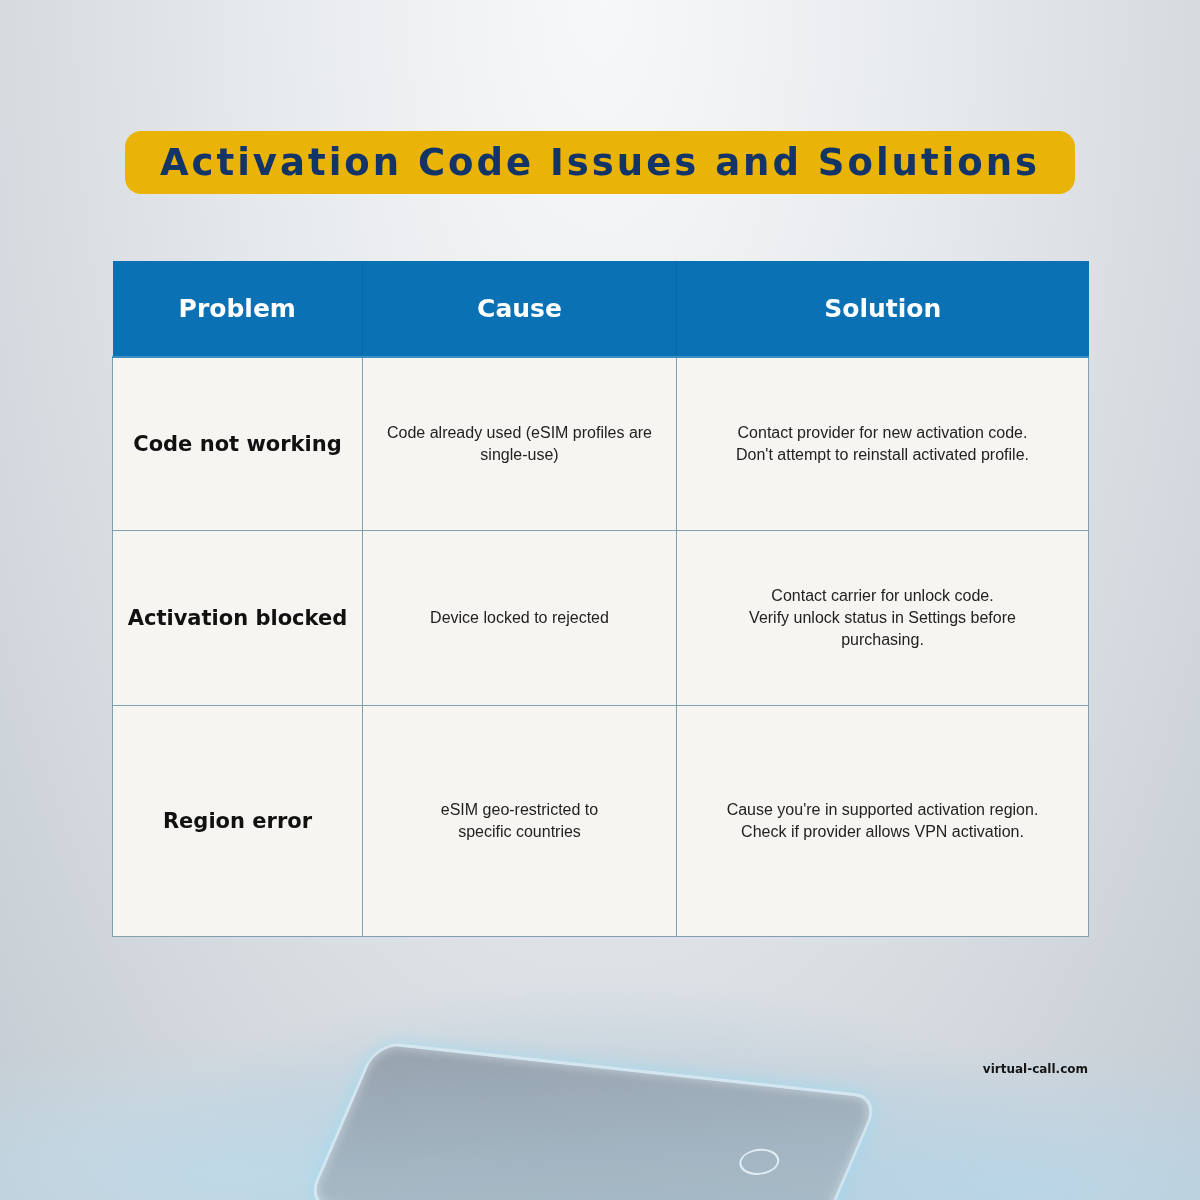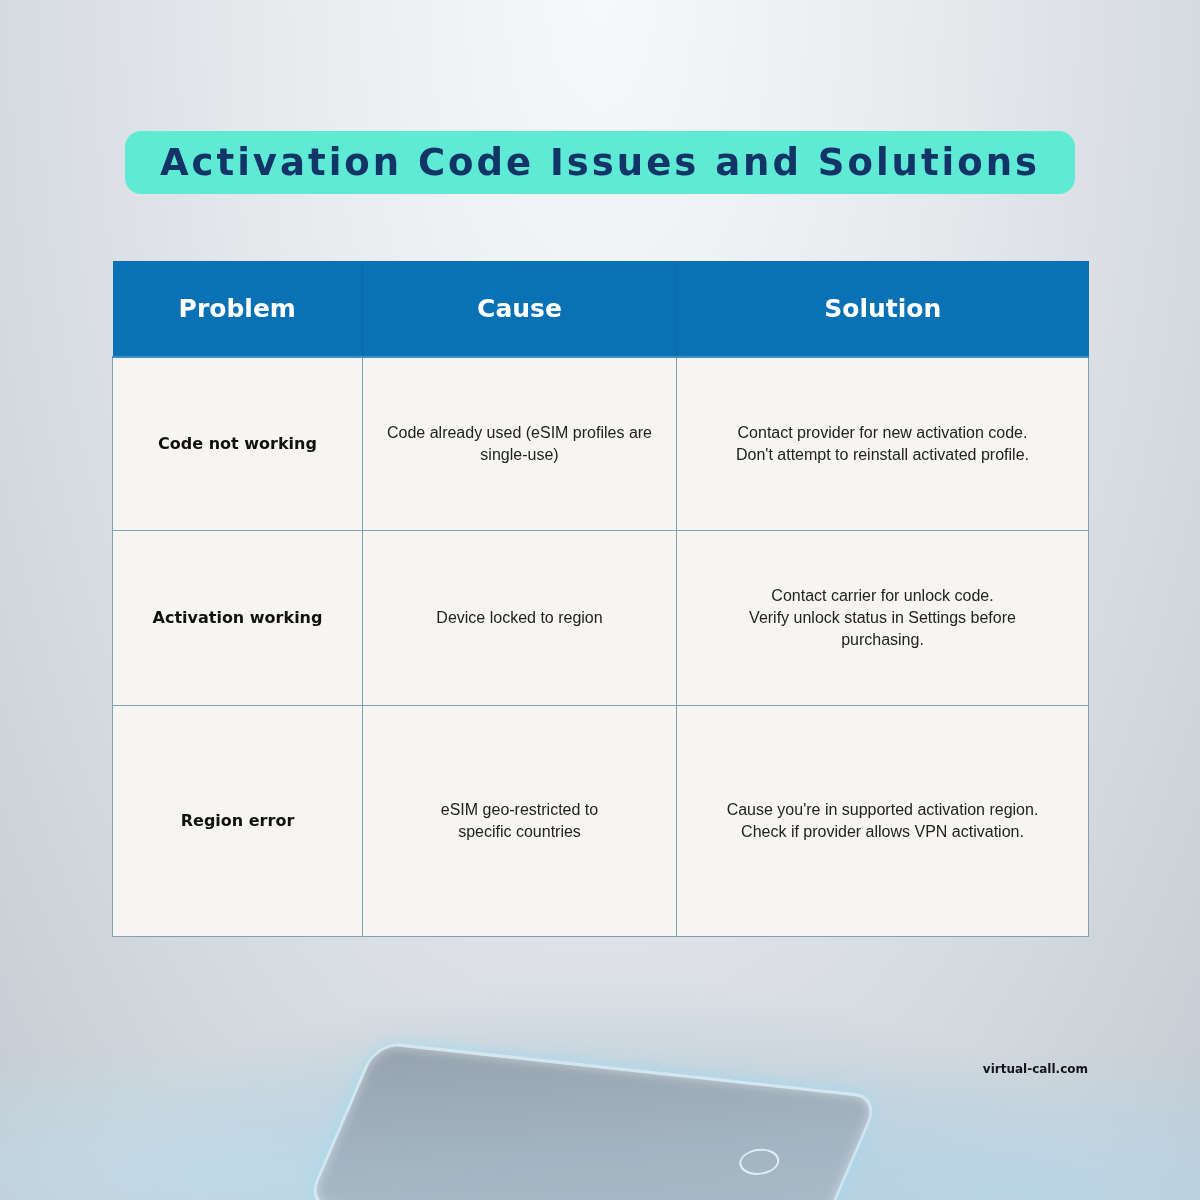--- a/index.html
+++ b/index.html
@@ -23,21 +23,21 @@
       transform: skewX(-18deg) rotate(6deg);
       box-shadow: 0 0 18px rgba(150,220,245,0.8), inset 0 0 10px rgba(255,255,255,0.5);
       opacity: 0.85;
     }
     .phone-button {
       position: absolute; right: 70px; top: 60px; width: 36px; height: 22px;
       border: 2px solid rgba(240,250,255,0.9); border-radius: 50%;
     }
     .title-box {
       position: absolute; left: 125px; top: 131px; width: 950px; height: 63px;
-      background: #5eead4; border-radius: 16px;
+      background: #eab308; border-radius: 16px;
       display: flex; align-items: center; justify-content: center;
     }
     .title {
       font-family: "DejaVu Sans", sans-serif; font-weight: bold;
       font-size: 37px; letter-spacing: 3px; color: #123467; margin: 0;
     }
     table.grid {
       position: absolute; left: 112px; top: 261px; width: 976px;
       border-collapse: collapse; table-layout: fixed; border-radius: 30px;
     }
@@ -48,21 +48,21 @@
       text-align: center; padding: 0;
     }
     table.grid th:last-child { border-right: none; }
     table.grid td {
       background: #f6f5f2; border: 1px solid #7fa0b0;
       text-align: center; vertical-align: middle;
       font-family: "Liberation Sans", sans-serif; font-size: 16px; color: #222;
       line-height: 22px; padding: 0 6px;
     }
     table.grid td.problem {
-      font-family: "DejaVu Sans", sans-serif; font-weight: bold; font-size: 16px; color: #111;
+      font-family: "DejaVu Sans", sans-serif; font-weight: bold; font-size: 21px; color: #111;
     }
     .line { display: block; }
     .footer {
       position: absolute; right: 112px; top: 1062px;
       font-family: "DejaVu Sans", sans-serif; font-weight: bold; font-size: 12px; color: #151515;
     }
   </style>
 </head>
 <body>
 
@@ -94,23 +94,23 @@
       <td>
         <span class="line">Code already used (eSIM profiles are</span>
         <span class="line">single-use)</span>
       </td>
       <td>
         <span class="line">Contact provider for new activation code.</span>
         <span class="line">Don't attempt to reinstall activated profile.</span>
       </td>
     </tr>
     <tr style="height:175px">
-      <td class="problem">Activation working</td>
+      <td class="problem">Activation blocked</td>
       <td>
-        <span class="line">Device locked to region</span>
+        <span class="line">Device locked to rejected</span>
       </td>
       <td>
         <span class="line">Contact carrier for unlock code.</span>
         <span class="line">Verify unlock status in Settings before</span>
         <span class="line">purchasing.</span>
       </td>
     </tr>
     <tr style="height:231px">
       <td class="problem">Region error</td>
       <td>

